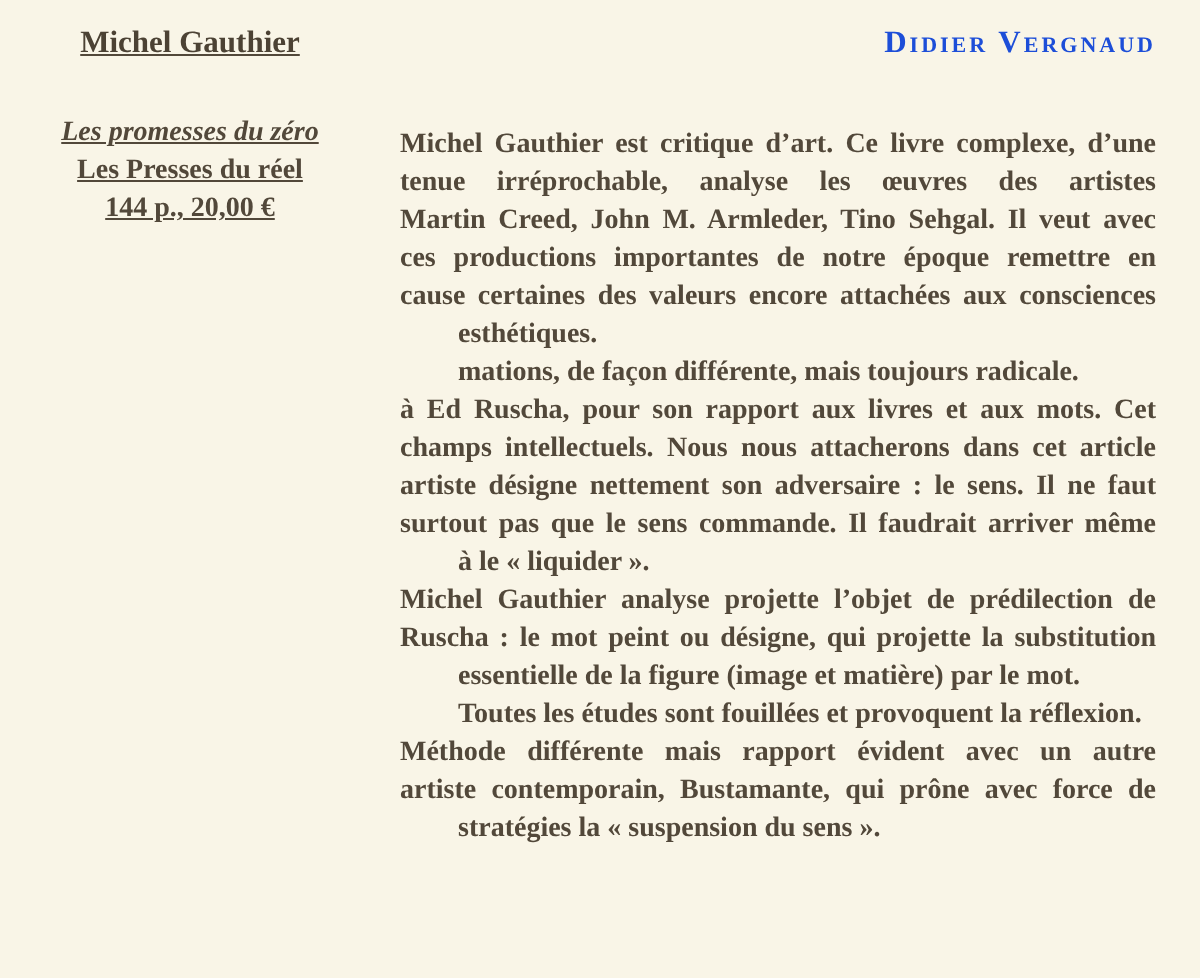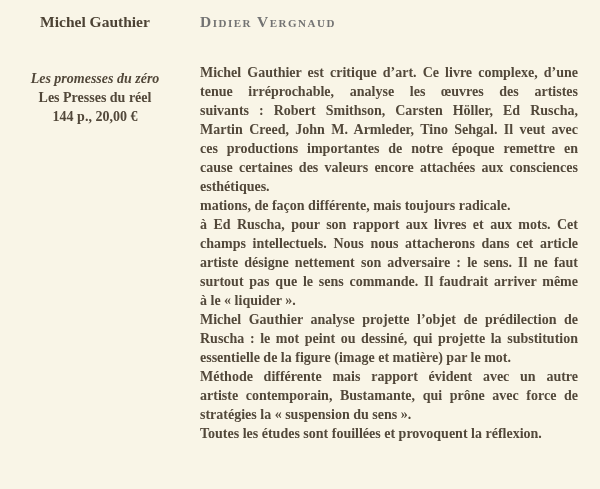--- a/index.html
+++ b/index.html
@@ -16,73 +16,75 @@
     font-weight: bold;
     overflow: hidden;
   }
   
   .left-col {
     position: absolute;
     left: 6px;
     top: 0;
     width: 178px;
     text-align: center;
+    text-decoration: underline;
   }
   .author {
     margin-top: 12px;
     font-size: 15.5px;
     line-height: 19px;
     color: #4c4234;
   }
   .book {
-    margin-top: 38px;
+    margin-top: 26px;
     font-size: 14px;
     line-height: 19px;
   }
   .book-title {
     font-style: italic;
   }
   
   .right-col {
     position: absolute;
     left: 200px;
     top: 0;
     width: 378px;
     height: 489px;
   }
   .byline {
     position: absolute;
     top: 12px;
     left: 0;
     right: 0;
-    text-align: left;
+    text-align: right;
     font-variant: small-caps;
     letter-spacing: 1.5px;
     font-size: 15.5px;
     line-height: 19px;
-    color: #737373;
+    color: #1d4ed8;
   }
   .article-body {
     position: absolute;
     top: 63px;
     left: 0;
     width: 378px;
     font-size: 14px;
     line-height: 19px;
   }
   .paragraph {
     margin: 0;
   }
   .line {
     text-align: justify;
     text-align-last: justify;
     white-space: normal;
   }
   .line.last {
     text-align-last: left;
+    margin-left: 29px;
   }
 </style>
 </head>
 <body>
 
 <div class="page">
 
   <aside class="left-col">
     <div class="author">Michel Gauthier</div>
     <div class="book">
@@ -91,45 +93,44 @@
       <div class="book-price">144 p., 20,00 €</div>
     </div>
   </aside>
 
   <main class="right-col">
     <div class="byline">Didier Vergnaud</div>
     <div class="article-body" id="article-body">
         <div class="paragraph">
           <div class="line">Michel Gauthier est critique d’art. Ce livre complexe, d’une</div>
           <div class="line">tenue irréprochable, analyse les œuvres des artistes</div>
-          <div class="line">suivants : Robert Smithson, Carsten Höller, Ed Ruscha,</div>
           <div class="line">Martin Creed, John M. Armleder, Tino Sehgal. Il veut avec</div>
           <div class="line">ces productions importantes de notre époque remettre en</div>
           <div class="line">cause certaines des valeurs encore attachées aux consciences</div>
           <div class="line last">esthétiques.</div>
         </div>
         <div class="paragraph">
           <div class="line last">mations, de façon différente, mais toujours radicale.</div>
         </div>
         <div class="paragraph">
           <div class="line">à Ed Ruscha, pour son rapport aux livres et aux mots. Cet</div>
           <div class="line">champs intellectuels. Nous nous attacherons dans cet article</div>
           <div class="line">artiste désigne nettement son adversaire : le sens. Il ne faut</div>
           <div class="line">surtout pas que le sens commande. Il faudrait arriver même</div>
           <div class="line last">à le « liquider ».</div>
         </div>
         <div class="paragraph">
           <div class="line">Michel Gauthier analyse projette l’objet de prédilection de</div>
-          <div class="line">Ruscha : le mot peint ou dessiné, qui projette la substitution</div>
+          <div class="line">Ruscha : le mot peint ou désigne, qui projette la substitution</div>
           <div class="line last">essentielle de la figure (image et matière) par le mot.</div>
+        </div>
+        <div class="paragraph">
+          <div class="line last">Toutes les études sont fouillées et provoquent la réflexion.</div>
         </div>
         <div class="paragraph">
           <div class="line">Méthode différente mais rapport évident avec un autre</div>
           <div class="line">artiste contemporain, Bustamante, qui prône avec force de</div>
           <div class="line last">stratégies la « suspension du sens ».</div>
-        </div>
-        <div class="paragraph">
-          <div class="line last">Toutes les études sont fouillées et provoquent la réflexion.</div>
         </div>
       </div>
   </main>
 
 </div>
 
 </body></html>

